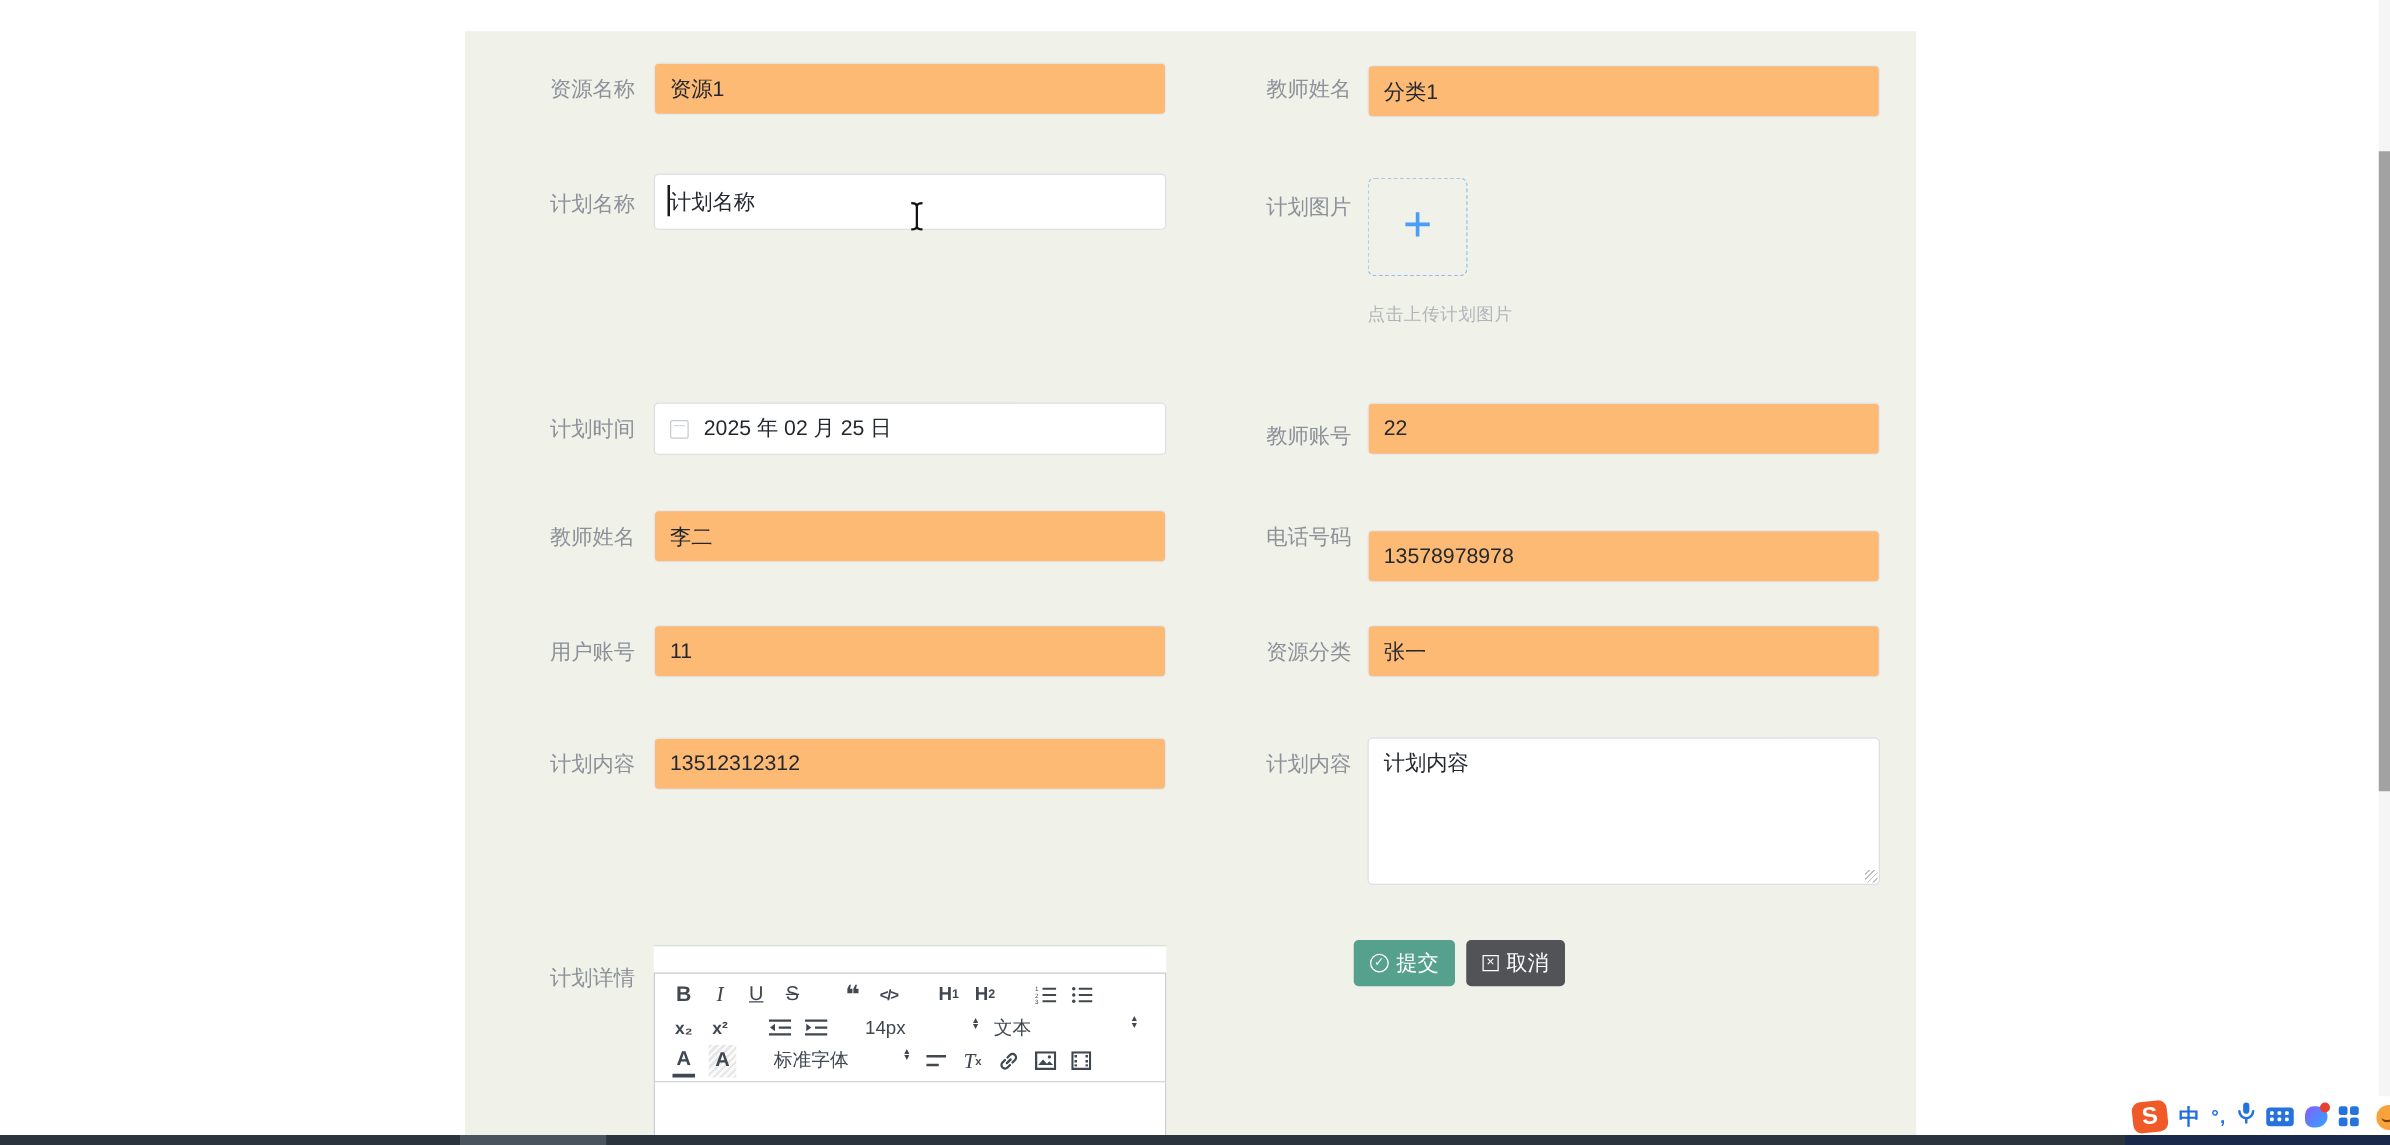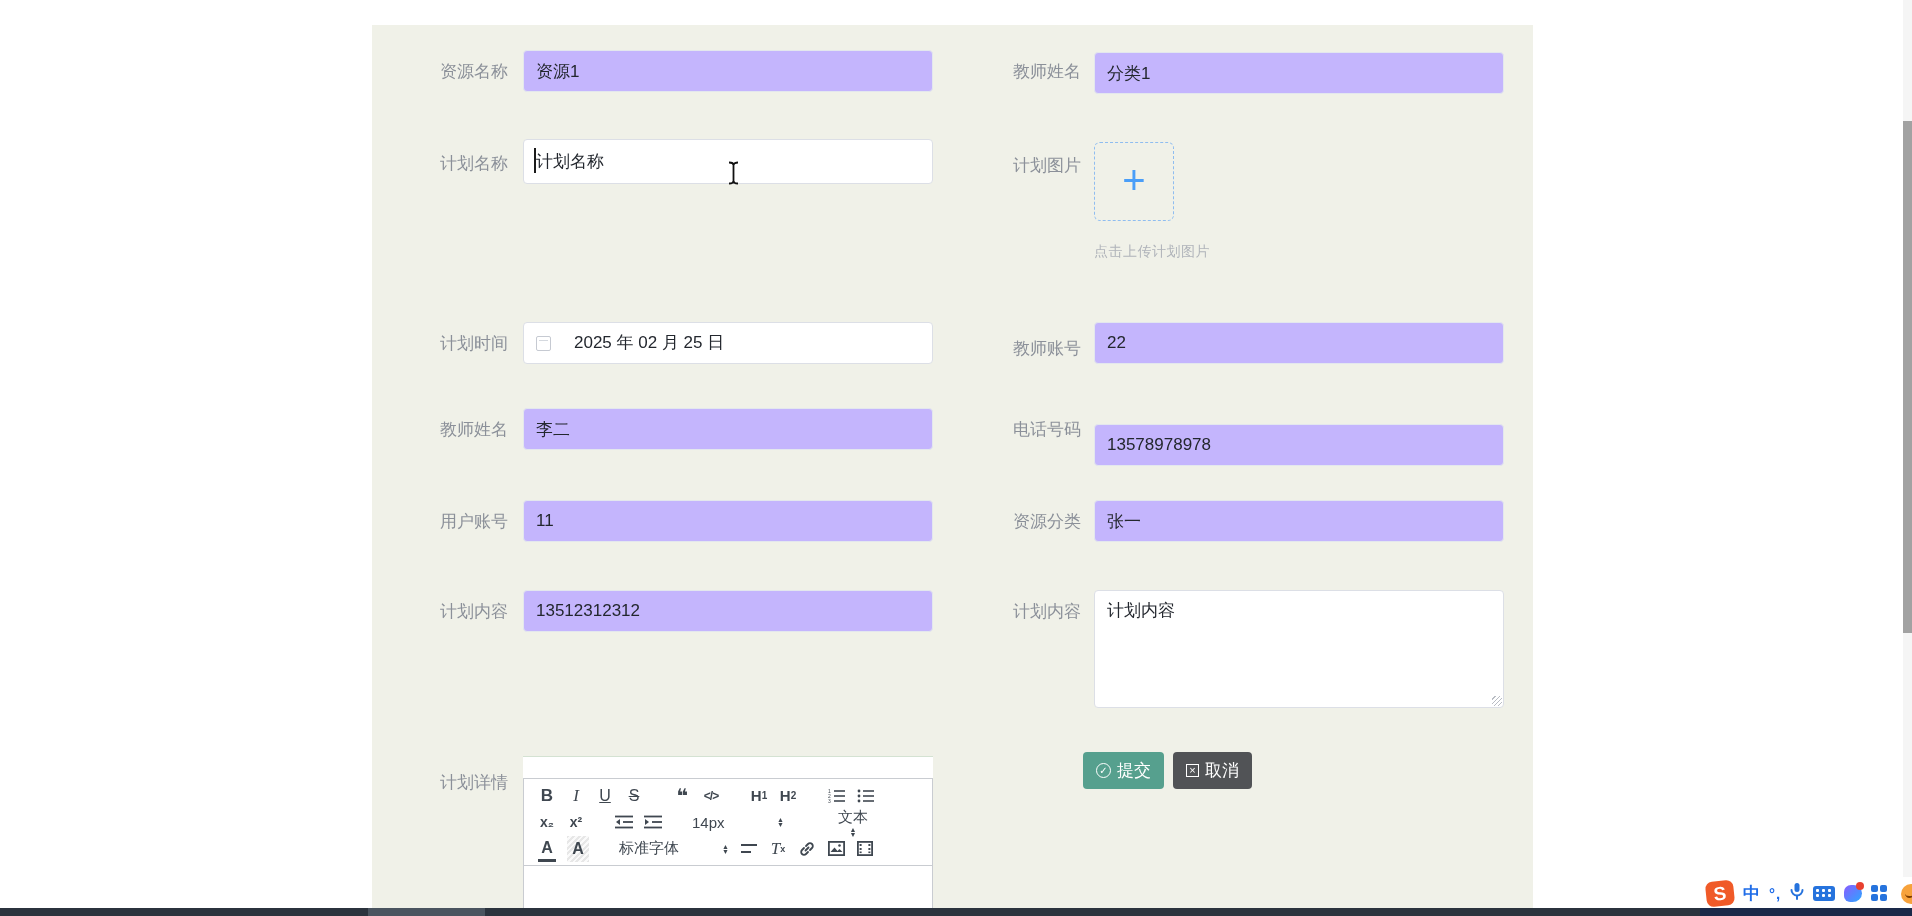--- a/index.html
+++ b/index.html
@@ -19,25 +19,25 @@
   .flabel.lcol{left:348px;}
   .flabel.rcol{left:921px;}
   
   .inp{
     position:absolute;height:42px;border-radius:4px;box-sizing:border-box;
     font-size:17px;color:#23272e;line-height:40px;padding:0 12px;
     font-family:"Liberation Sans","DejaVu Sans",sans-serif;outline:none;
   }
   .inp.lcol{left:523px;width:410px;}
   .inp.rcol{left:1094px;width:410px;}
-  .inp.dis{background:#c4b5fd;border:1px solid #e3e7ee;}
+  .inp.dis{background:#fdba74;border:1px solid #e3e7ee;}
   .inp.wht{background:#ffffff;border:1px solid #dcdfe6;}
   input.inp{display:block;}
   
-  .datefield{display:flex;align-items:center;gap:23px;}
+  .datefield{display:flex;align-items:center;gap:12px;}
   .cal-icon{width:13px;height:13px;border:1px solid #c6cad2;border-radius:2px;background:#fff;position:relative;flex:0 0 auto;}
   .cal-icon::after{content:"";position:absolute;left:2px;right:2px;top:3px;border-top:1px solid #d5d9df;}
   .date-text{font-size:17px;color:#23272e;white-space:nowrap;}
   
   .upload-box{
     left:1094px;top:142px;width:78px;height:77px;border:1px dashed #8fbdf0;border-radius:6px;
     display:flex;align-items:center;justify-content:center;background:transparent;cursor:pointer;
   }
   .plus-glyph{font-size:40px;font-weight:200;color:#4a9ef8;line-height:40px;margin-top:-4px;}
   .upload-hint{left:1094px;top:243px;font-size:14px;color:#b0b4ba;letter-spacing:.5px;}
@@ -66,21 +66,21 @@
     box-sizing:border-box;display:flex;flex-direction:column;justify-content:space-evenly;padding:3px 14px;
   }
   .tb-row{display:flex;align-items:center;gap:11px;height:26px;color:#3f4750;}
   .tbtn{display:flex;align-items:center;justify-content:center;min-width:18px;height:24px;cursor:pointer;color:#3f4750;font-size:16px;}
   .tbtn b{font-size:17px;}
   .tbtn i{font-family:"Liberation Serif","DejaVu Serif",serif;font-size:17px;}
   .gap1{width:8px;}
   .hbtn{font-weight:bold;font-size:15px;letter-spacing:0;}
   .hbtn small{font-size:10px;font-weight:bold;}
   .supsub{font-weight:bold;font-size:14px;}
-  .dd{display:flex;align-items:center;justify-content:space-between;cursor:pointer;color:#3f4750;font-size:15px;}
+  .dd{display:flex;align-items:flex-start;justify-content:space-between;cursor:pointer;color:#3f4750;font-size:15px;}
   .updown{display:flex;flex-direction:column;line-height:5px;font-size:7px;color:#3f4750;}
   .a-color{font-size:16px;font-weight:bold;border-bottom:3px solid #3f4750;line-height:15px;}
   .a-bg{font-size:16px;font-weight:bold;line-height:15px;padding:1px 2px;
     background:repeating-linear-gradient(135deg,#e7e7e7 0 2px,#fafafa 2px 4px);}
   .tx-clear{font-size:15px;}
   .tx-clear i{font-family:"Liberation Serif","DejaVu Serif",serif;}
   .tx-clear sub{font-size:9px;font-weight:bold;}
   .editor-body{left:523px;top:866px;width:410px;height:45px;background:#fff;border:1px solid #c9ccd1;border-top:none;box-sizing:border-box;}
   svg.ticon{display:block;}
   
@@ -259,21 +259,21 @@
         </svg>
     </span>
     <span class="gap1"></span>
     <span class="dd" style="width:92px;">
       <span>14px</span>
       <span class="updown">
           <span>▲</span>
           <span>▼</span>
         </span>
     </span>
-    <span class="dd" style="width:116px;flex-direction:column;">
+    <span class="dd" style="width:116px;">
       <span>文本</span>
       <span class="updown">
           <span>▲</span>
           <span>▼</span>
         </span>
     </span>
   </div>
   <div class="tb-row">
     <span class="tbtn a-color">
         <span>A</span>

